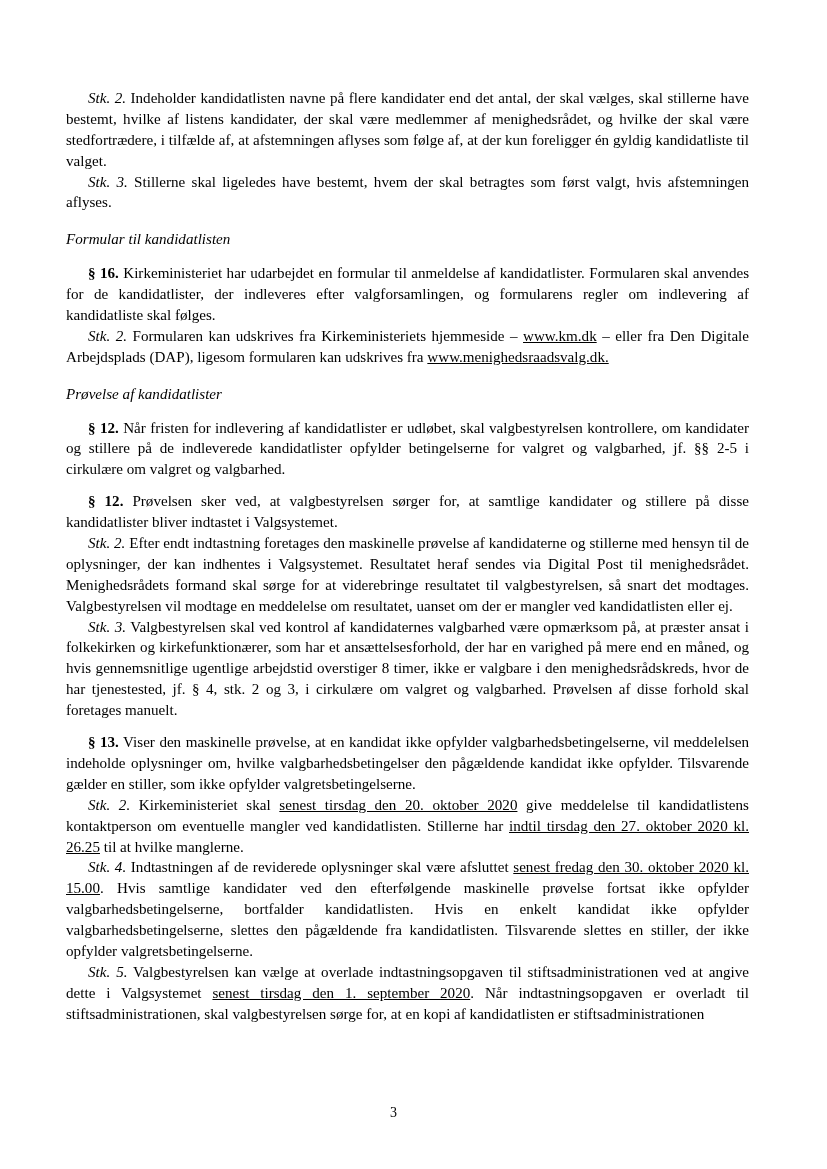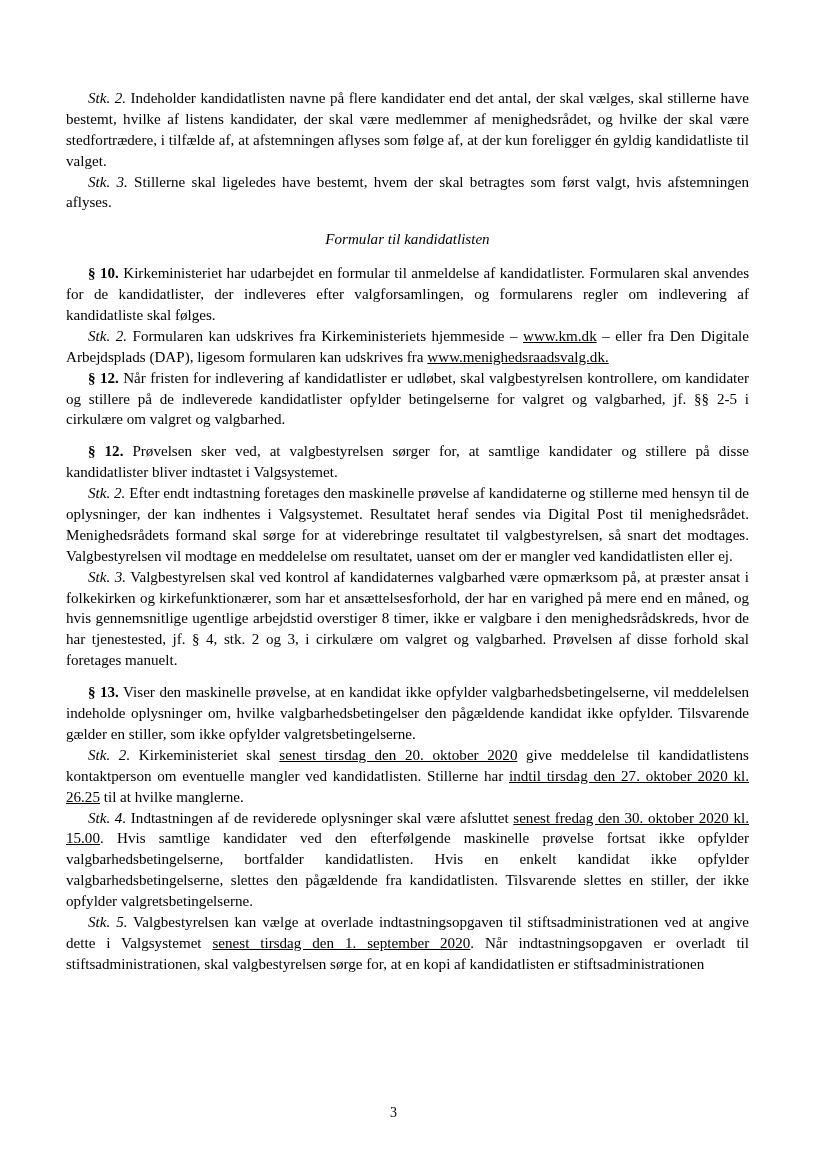--- a/index.html
+++ b/index.html
@@ -27,21 +27,21 @@
     text-justify: inter-word;
     hyphens: manual;
   }
   p {
     margin: 0;
   }
   p.para {
     text-indent: 22px;
   }
   .heading {
-    text-align: center;
+    text-align: left;
     font-style: italic;
     margin: 16px 0 13px 0;
     font-size: 15.1px;
   }
   .stk {
     font-style: italic;
   }
   .sect {
     font-weight: bold;
   }
@@ -61,22 +61,23 @@
   }
 </style>
 </head>
 <body>
 
 <div class="page">
   <div class="doc-body" id="doc-body">
       <p class="para"><span class="stk">Stk. 2.</span><span> Indeholder kandidatlisten navne på flere kandidater end det antal, der skal vælges, skal stillerne have bestemt, hvilke af listens kandidater, der skal være medlemmer af menighedsrådet, og hvilke der skal være stedfortrædere, i tilfælde af, at afstemningen aflyses som følge af, at der kun foreligger én gyldig kandidatliste til valget.</span></p>
       <p class="para"><span class="stk">Stk. 3.</span><span> Stillerne skal ligeledes have bestemt, hvem der skal betragtes som først valgt, hvis afstemningen aflyses.</span></p>
       <p class="heading">Formular til kandidatlisten</p>
-      <p class="para"><span class="sect">§ 10.</span><span> Kirkeministeriet har udarbejdet en formular til anmeldelse af kandidatlister. Formularen skal anvendes for de kandidatlister, der indleveres efter valgforsamlingen, og formularens regler om indlevering af kandidatliste skal følges.</span></p>
+      <p class="para"><span class="sect">§ 16.</span><span> Kirkeministeriet har udarbejdet en formular til anmeldelse af kandidatlister. Formularen skal anvendes for de kandidatlister, der indleveres efter valgforsamlingen, og formularens regler om indlevering af kandidatliste skal følges.</span></p>
       <p class="para"><span class="stk">Stk. 2.</span><span> Formularen kan udskrives fra Kirkeministeriets hjemmeside – </span><span class="u">www.km.dk</span><span> – eller fra Den Digitale Arbejdsplads (DAP), ligesom formularen kan udskrives fra </span><span class="u">www.menighedsraadsvalg.dk.</span></p>
+      <p class="heading">Prøvelse af kandidatlister</p>
       <p class="para"><span class="sect">§ 12.</span><span> Når fristen for indlevering af kandidatlister er udløbet, skal valgbestyrelsen kontrollere, om kandidater og stillere på de indleverede kandidatlister opfylder betingelserne for valgret og valgbarhed, jf. §§ 2-5 i cirkulære om valgret og valgbarhed.</span></p>
       <div class="spacer-sm"></div>
       <p class="para"><span class="sect">§ 12.</span><span> Prøvelsen sker ved, at valgbestyrelsen sørger for, at samtlige kandidater og stillere på disse kandidatlister bliver indtastet i Valgsystemet.</span></p>
       <p class="para"><span class="stk">Stk. 2.</span><span> Efter endt indtastning foretages den maskinelle prøvelse af kandidaterne og stillerne med hensyn til de oplysninger, der kan indhentes i Valgsystemet. Resultatet heraf sendes via Digital Post til menighedsrådet. Menighedsrådets formand skal sørge for at videre­bringe resultatet til valgbestyrelsen, så snart det modtages. Valgbestyrelsen vil modtage en meddelelse om resultatet, uanset om der er mangler ved kandidatlisten eller ej.</span></p>
       <p class="para"><span class="stk">Stk. 3.</span><span> Valgbestyrelsen skal ved kontrol af kandidaternes valgbarhed være opmærksom på, at præster ansat i folkekirken og kirkefunktionærer, som har et ansættelsesforhold, der har en varighed på mere end en måned, og hvis gennemsnitlige ugentlige arbejdstid overstiger 8 timer, ikke er valgbare i den menighedsrådskreds, hvor de har tjenestested, jf. § 4, stk. 2 og 3, i cirkulære om valgret og valgbarhed. Prøvelsen af disse forhold skal foretages manuelt.</span></p>
       <div class="spacer-sm"></div>
       <p class="para"><span class="sect">§ 13.</span><span> Viser den maskinelle prøvelse, at en kandidat ikke opfylder valgbarhedsbetingelserne, vil meddelelsen indeholde oplysninger om, hvilke valgbarhedsbetingelser den pågældende kandidat ikke opfylder. Tilsvarende gælder en stiller, som ikke opfylder valgretsbetingelserne.</span></p>
       <p class="para"><span class="stk">Stk. 2.</span><span> Kirkeministeriet skal </span><span class="u">senest tirsdag den 20. oktober 2020</span><span> give meddelelse til kandidatlistens kontaktperson om eventuelle mangler ved kandidatlisten. Stillerne har </span><span class="u">indtil tirsdag den 27. oktober 2020 kl. 26.25</span><span> til at hvilke manglerne.</span></p>
       <p class="para"><span class="stk">Stk. 4.</span><span> Indtastningen af de reviderede oplysninger skal være afsluttet </span><span class="u">senest fredag den 30. oktober 2020 kl. 15.00</span><span>. Hvis samtlige kandidater ved den efterfølgende maskinelle prøvelse fortsat ikke opfylder valgbarhedsbetingelserne, bortfalder kandidatlisten. Hvis en enkelt kandidat ikke opfylder valgbarhedsbetingelserne, slettes den pågældende fra kandidatlisten. Tilsvarende slettes en stiller, der ikke opfylder valgretsbetingelserne.</span></p>
       <p class="para"><span class="stk">Stk. 5.</span><span> Valgbestyrelsen kan vælge at overlade indtastningsopgaven til stiftsadministrationen ved at angive dette i Valgsystemet </span><span class="u">senest tirsdag den 1. september 2020</span><span>. Når indtastningsopgaven er overladt til stiftsadministrationen, skal valgbestyrelsen sørge for, at en kopi af kandidatlisten er stiftsadministrationen</span></p>

